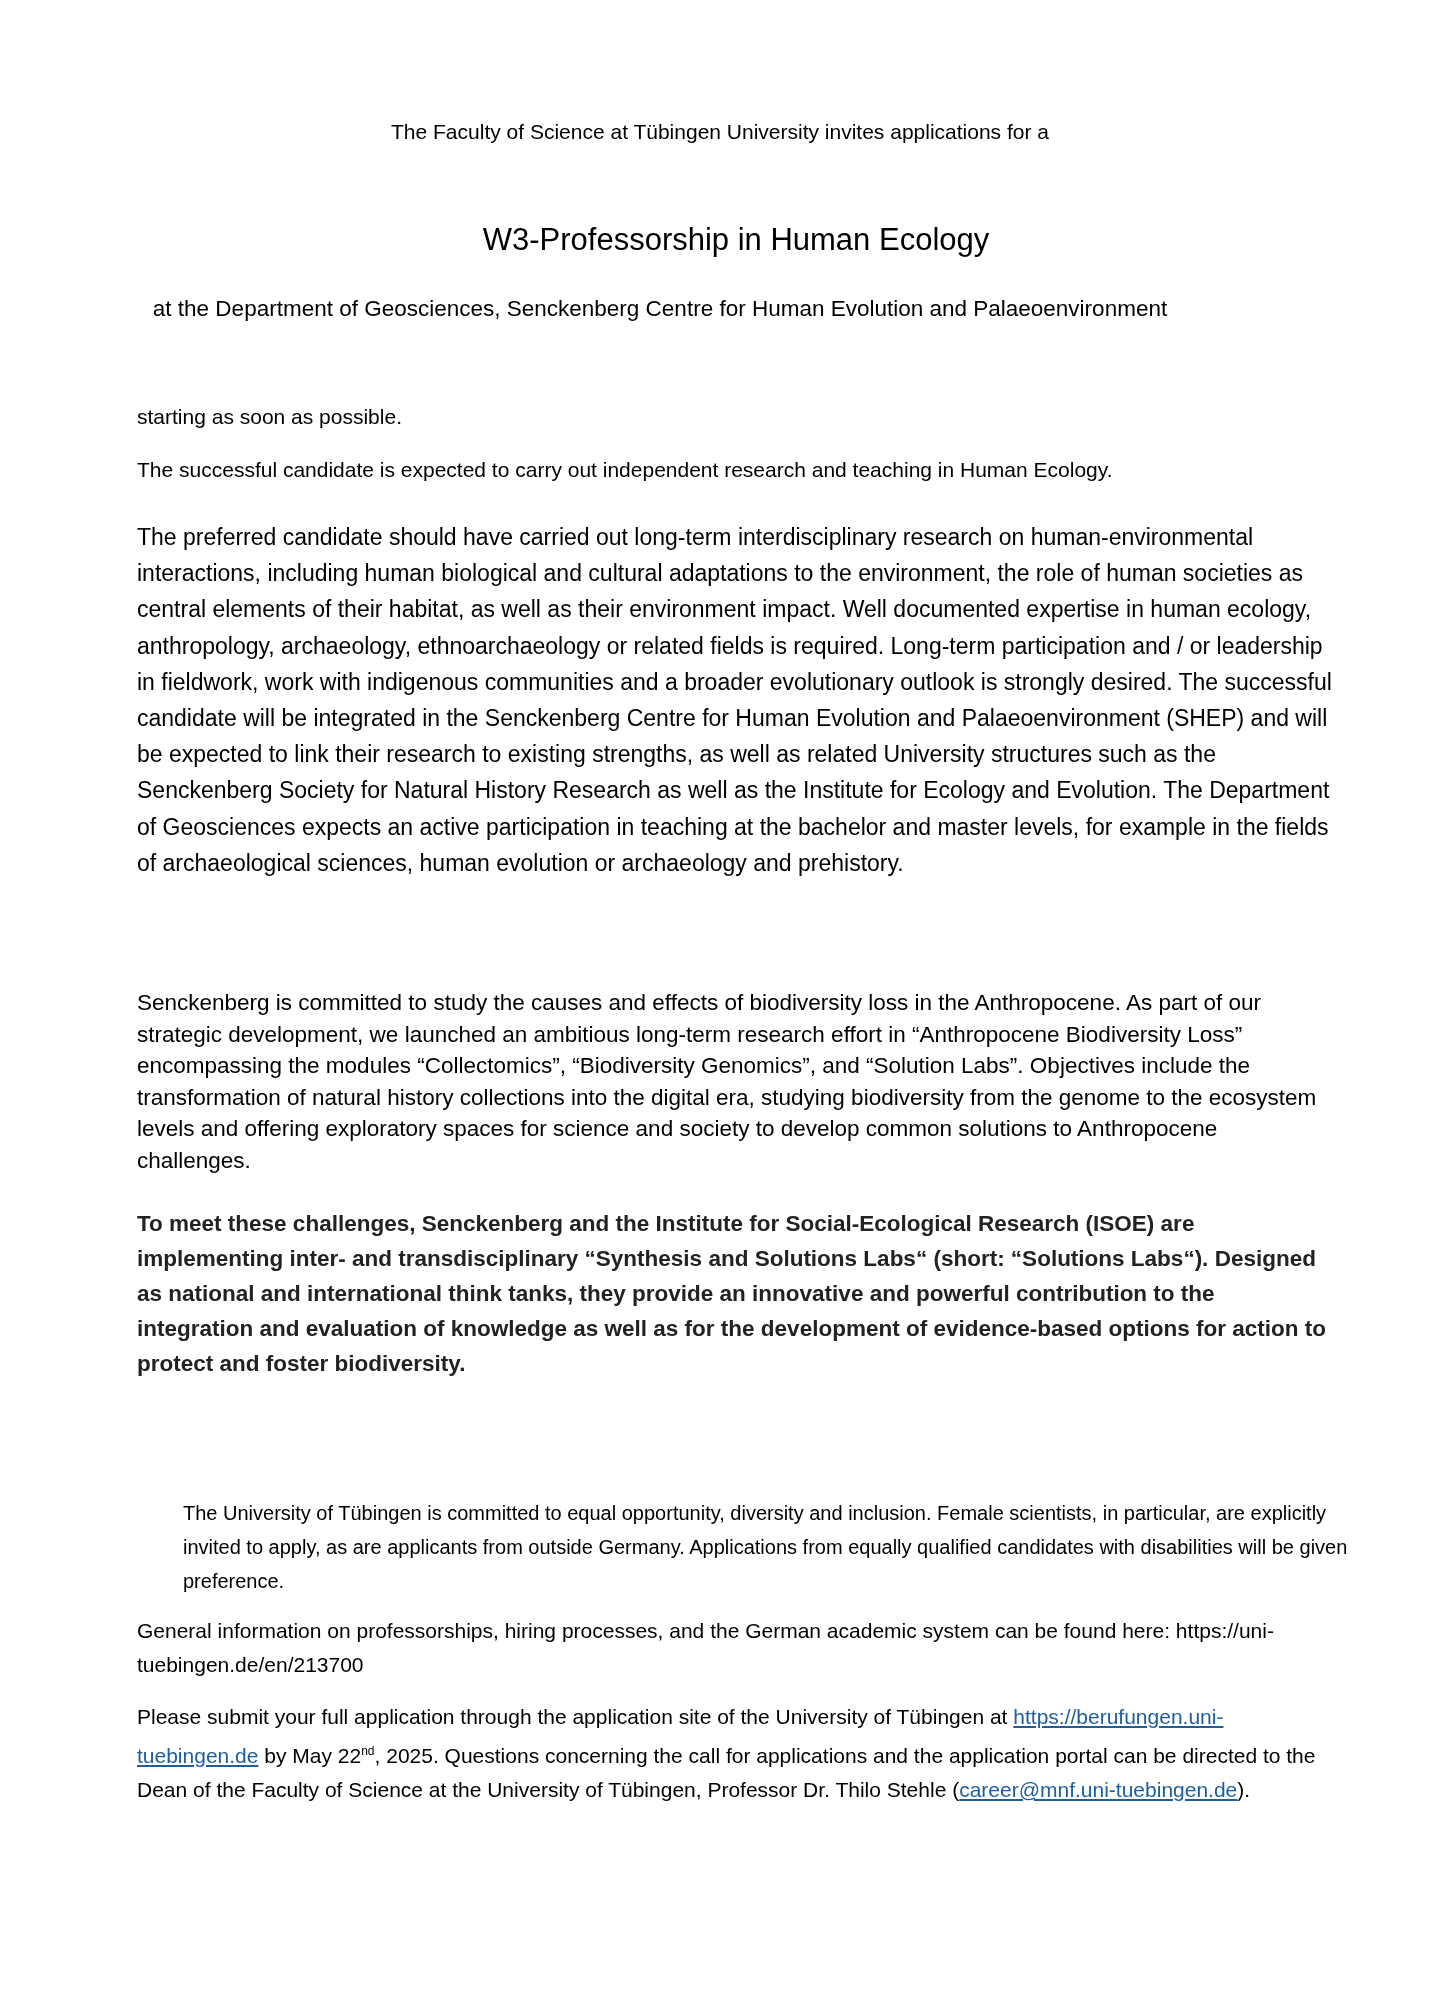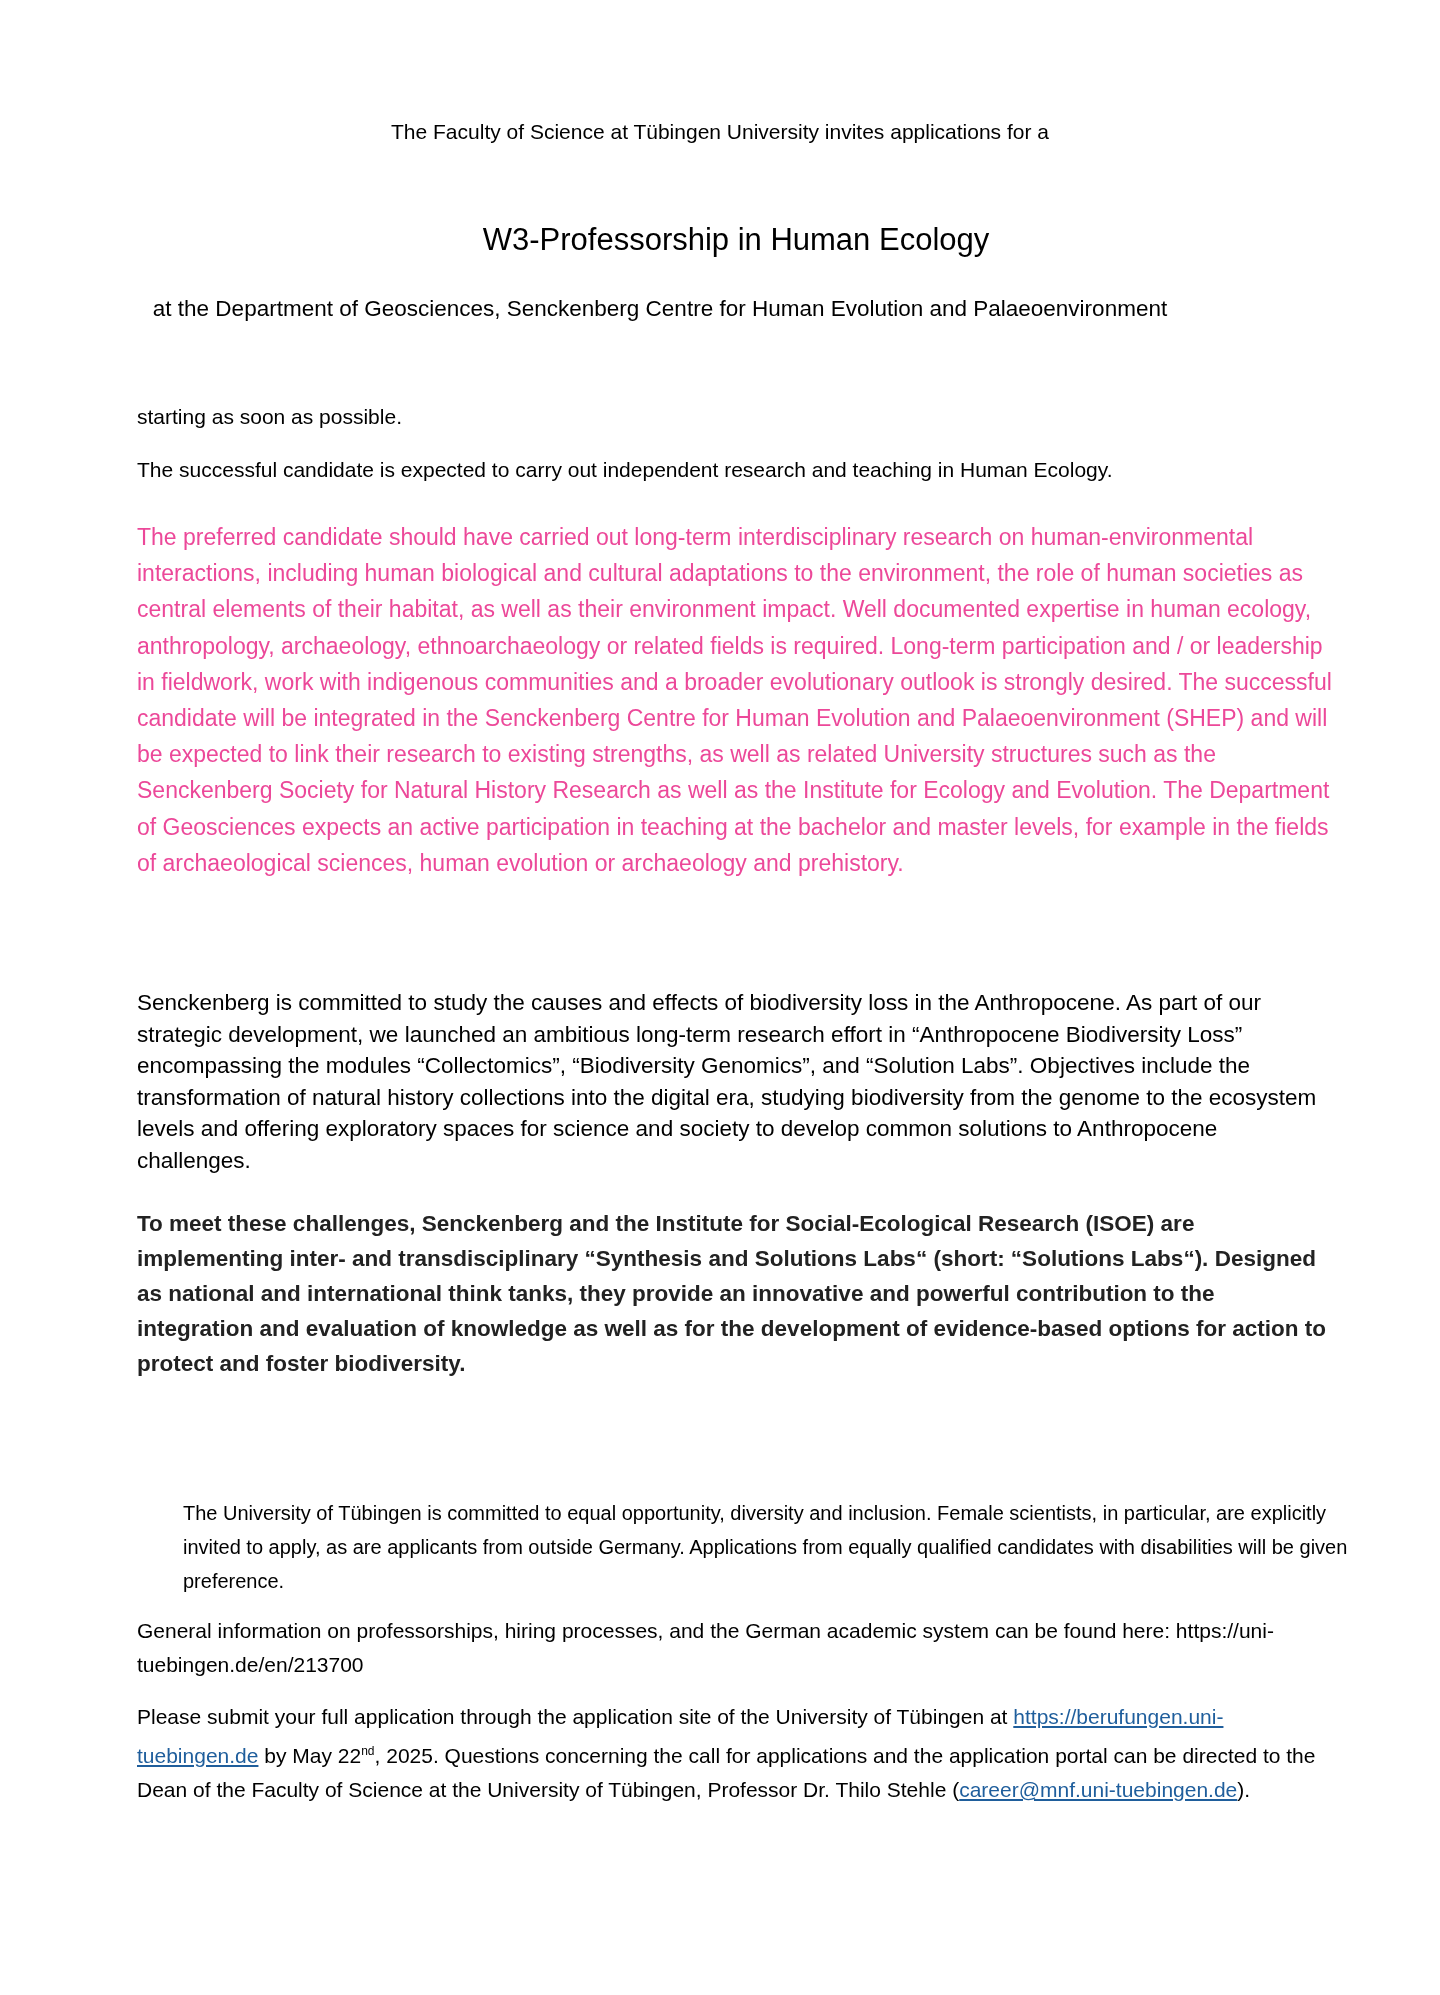--- a/index.html
+++ b/index.html
@@ -6,21 +6,21 @@
   body { width: 1440px; height: 1995px; position: relative; overflow: hidden;
          font-family: "Liberation Sans", sans-serif; color: #000; }
   .page { position: absolute; left: 0; top: 0; width: 1440px; height: 1995px; padding-left: 32px; }
   .intro { position: absolute; top: 120px; left: 0; width: 1440px; text-align: center; font-size: 21px; }
   .title { position: absolute; top: 222px; left: 16px; width: 1440px; text-align: center; font-size: 31px; font-weight: normal; }
   .dept { position: absolute; top: 296px; left: 0; width: 1320px; text-align: center; font-size: 22.5px; }
   .body { position: absolute; left: 137px; width: 1200px; }
   .p { margin: 0; }
   .s1 { top: 405px; font-size: 21px; }
   .s2 { top: 458px; font-size: 21px; }
-  .p3 { top: 519px; font-size: 23px; line-height: 36.2px; color: #ec4899; }
+  .p3 { top: 519px; font-size: 23px; line-height: 36.2px; color: #000000; }
   .p4 { top: 987px; font-size: 22.5px; line-height: 31.5px; }
   .p5 { top: 1206px; font-size: 22.5px; line-height: 35px; color: #222; font-weight: bold; }
   .p6 { top: 1410px; font-size: 21.5px; line-height: 36px; }
   .p7 { top: 1496px; font-size: 20px; line-height: 34px; margin-left: 46px; }
   .p8 { top: 1614px; font-size: 21px; line-height: 34px; }
   .p9 { top: 1700px; font-size: 21px; line-height: 34px; }
   a.link { color: #1f5e9c; text-decoration: underline; }
   sup { font-size: 12px; text-align: right; }
 </style>
 </head>

